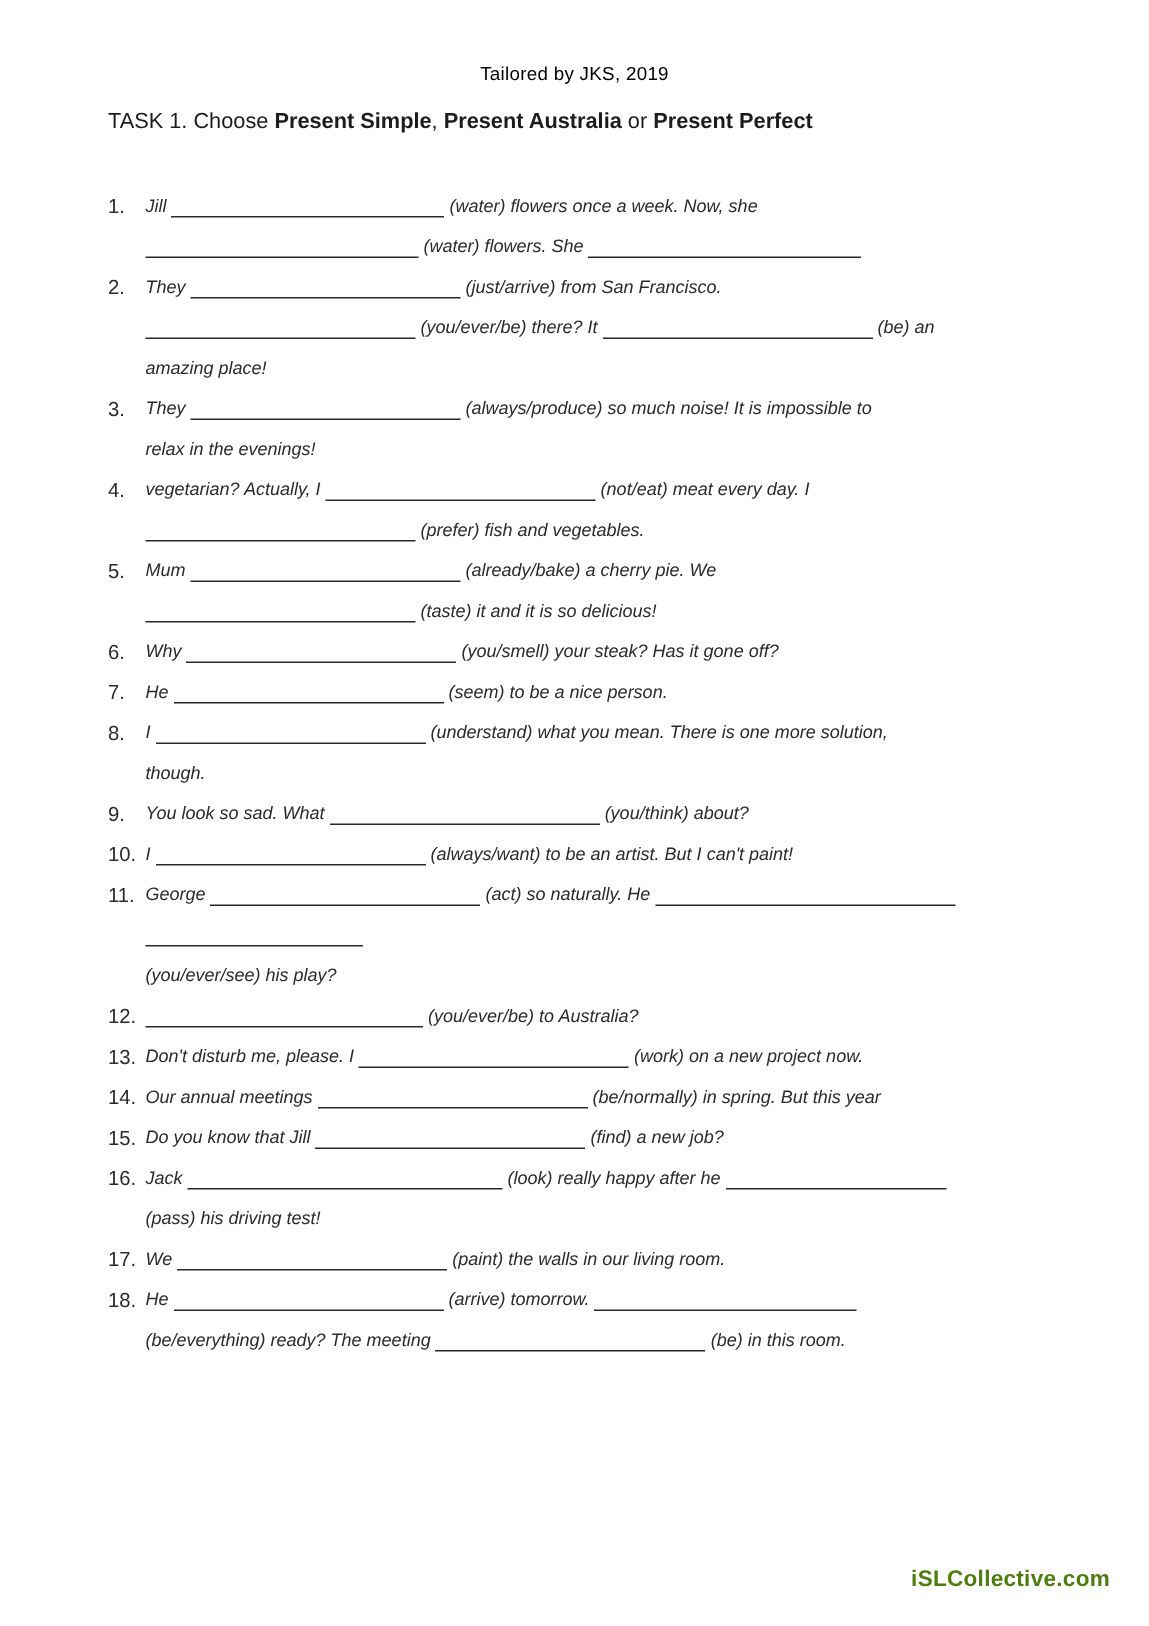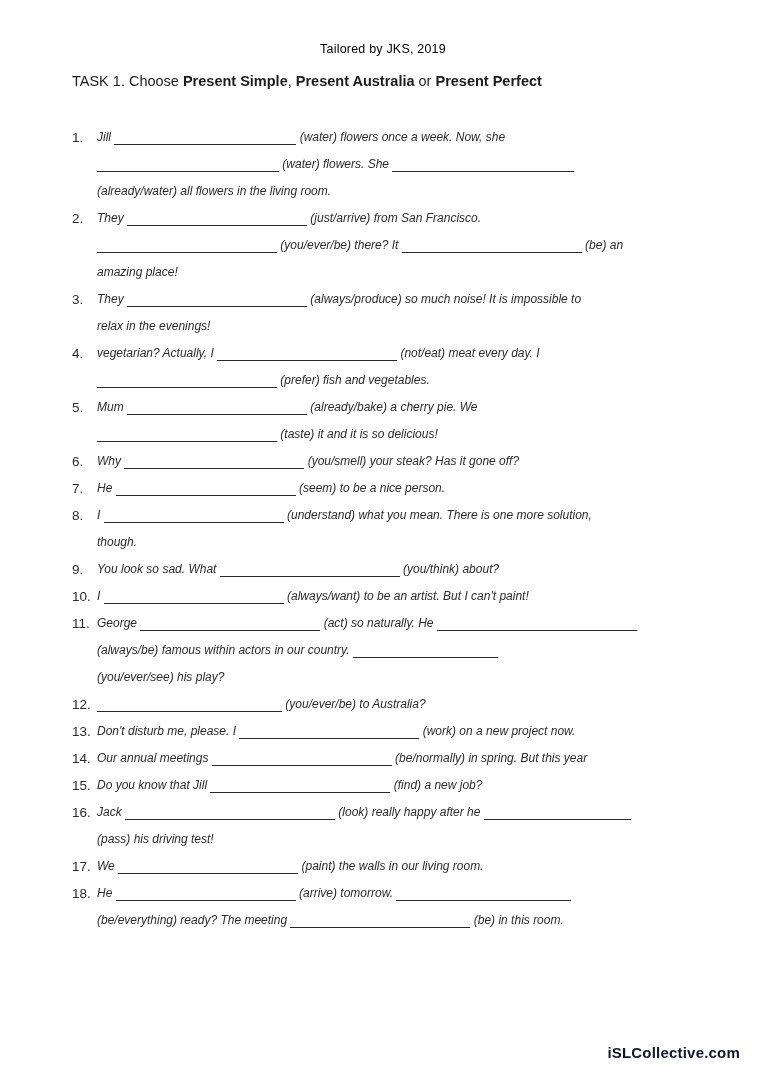--- a/index.html
+++ b/index.html
@@ -51,21 +51,21 @@
   .blank {
     display: inline-block;
     height: 14px;
     margin-bottom: -3.5px;
     border-bottom: 1.4px solid #2a2a2a;
   }
   .footer {
     position: absolute;
     right: 26px; top: 1044px;
     font-size: 15px;
-    color: #0f172a;
+    color: #4d7c0f;
     font-weight: bold;
     letter-spacing: 0.2px;
   }
 </style>
 </head>
 <body>
 
 <div>
 
   <div class="watermark">Tailored by JKS, 2019</div>
@@ -73,21 +73,20 @@
   <div class="title">
     <span class="seg">TASK 1. Choose </span><span class="seg bold">Present Simple</span><span class="seg">, </span><span class="seg bold">Present Australia</span><span class="seg"> or </span><span class="seg bold">Present Perfect</span>
   </div>
 
   <div class="sheet">
       <div class="item">
         <span class="num">1.</span>
         <div class="body">
           <div class="line"><span class="seg">Jill </span><span class="blank" style="width: 182px;"></span><span class="seg"> (water) flowers once a week. Now, she</span></div>
           <div class="line"><span class="blank" style="width: 182px;"></span><span class="seg"> (water) flowers. She </span><span class="blank" style="width: 182px;"></span></div>
-          <div class="line"><span class="seg">(already/water) all flowers in the living room.</span></div>
         </div>
       </div>
       <div class="item">
         <span class="num">2.</span>
         <div class="body">
           <div class="line"><span class="seg">They </span><span class="blank" style="width: 180px;"></span><span class="seg"> (just/arrive) from San Francisco.</span></div>
           <div class="line"><span class="blank" style="width: 180px;"></span><span class="seg"> (you/ever/be) there? It </span><span class="blank" style="width: 180px;"></span><span class="seg"> (be) an</span></div>
           <div class="line"><span class="seg">amazing place!</span></div>
         </div>
       </div>
@@ -140,21 +139,21 @@
       <div class="item">
         <span class="num">10.</span>
         <div class="body">
           <div class="line"><span class="seg">I </span><span class="blank" style="width: 180px;"></span><span class="seg"> (always/want) to be an artist. But I can't paint!</span></div>
         </div>
       </div>
       <div class="item">
         <span class="num">11.</span>
         <div class="body">
           <div class="line"><span class="seg">George </span><span class="blank" style="width: 180px;"></span><span class="seg"> (act) so naturally. He </span><span class="blank" style="width: 200px;"></span></div>
-          <div class="line"><span class="seg">(always/be) famous within actors in our country. </span><span class="blank" style="width: 145px;"></span></div>
+          <div class="line"><span class="blank" style="width: 145px;"></span></div>
           <div class="line"><span class="seg">(you/ever/see) his play?</span></div>
         </div>
       </div>
       <div class="item">
         <span class="num">12.</span>
         <div class="body">
           <div class="line"><span class="blank" style="width: 185px;"></span><span class="seg"> (you/ever/be) to Australia?</span></div>
         </div>
       </div>
       <div class="item">

